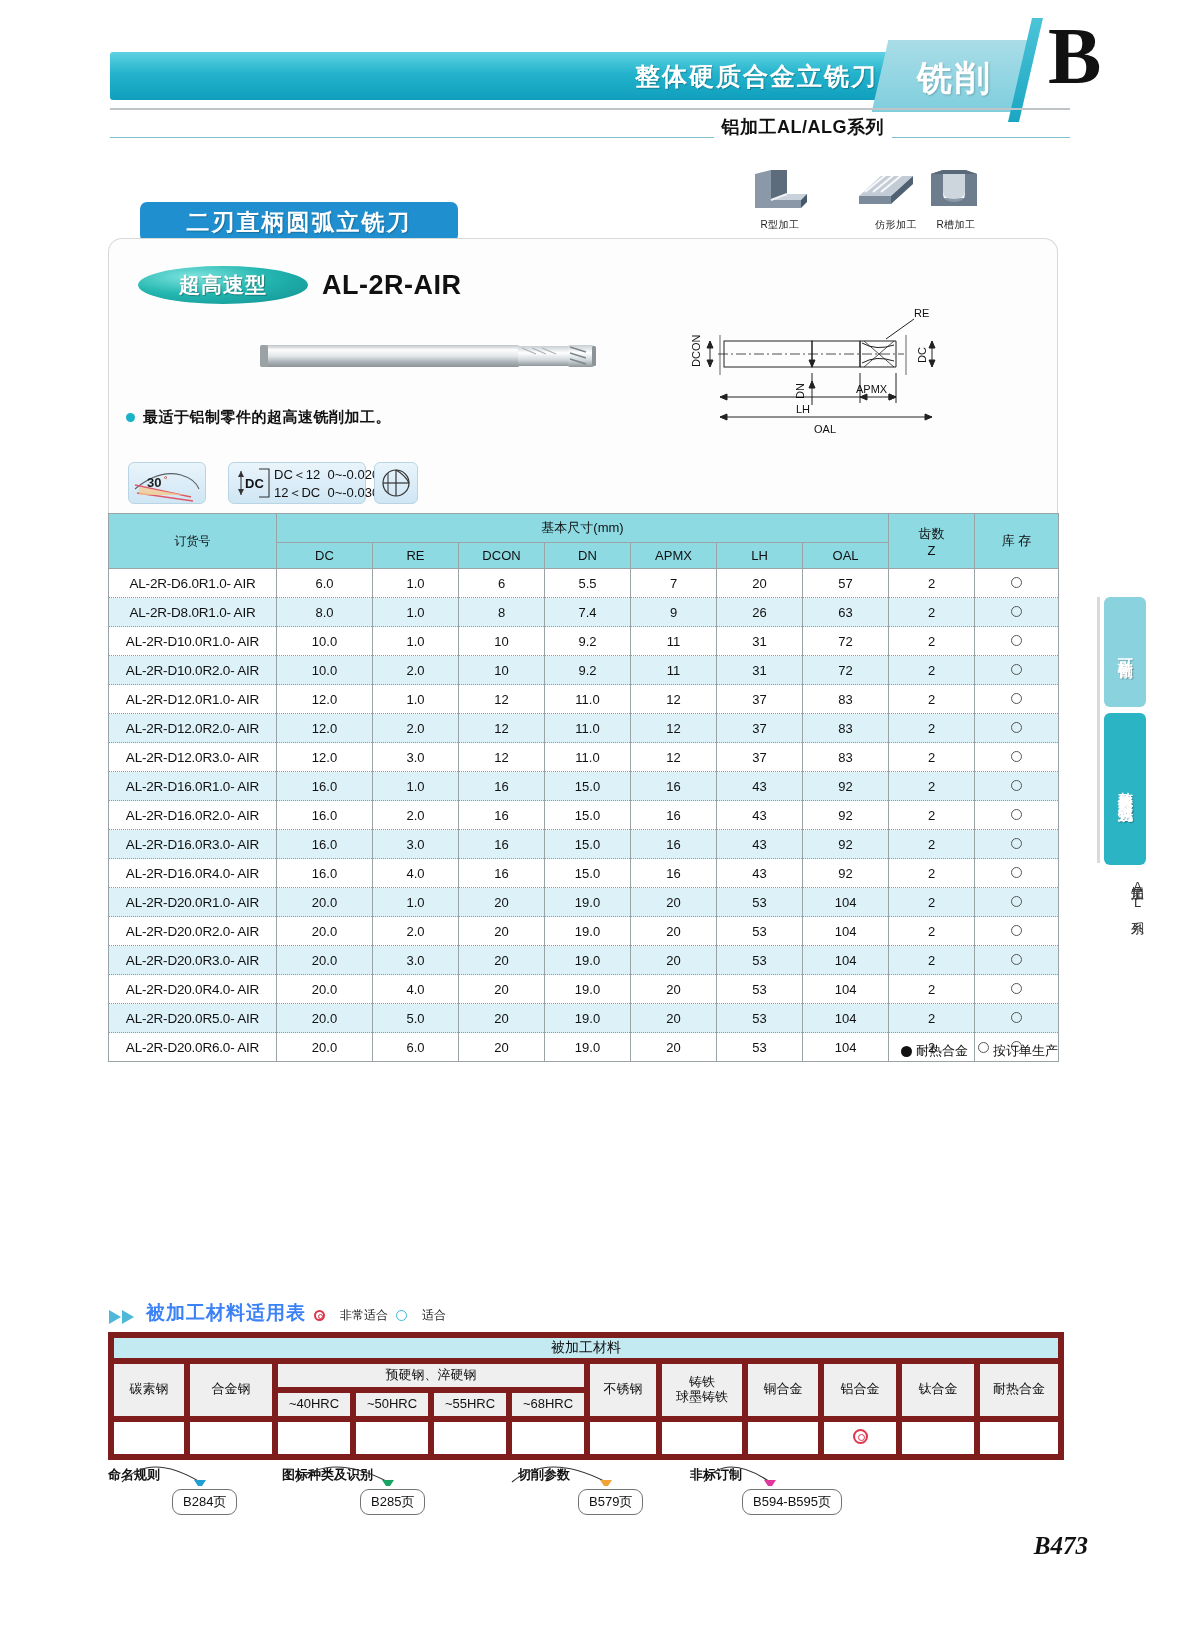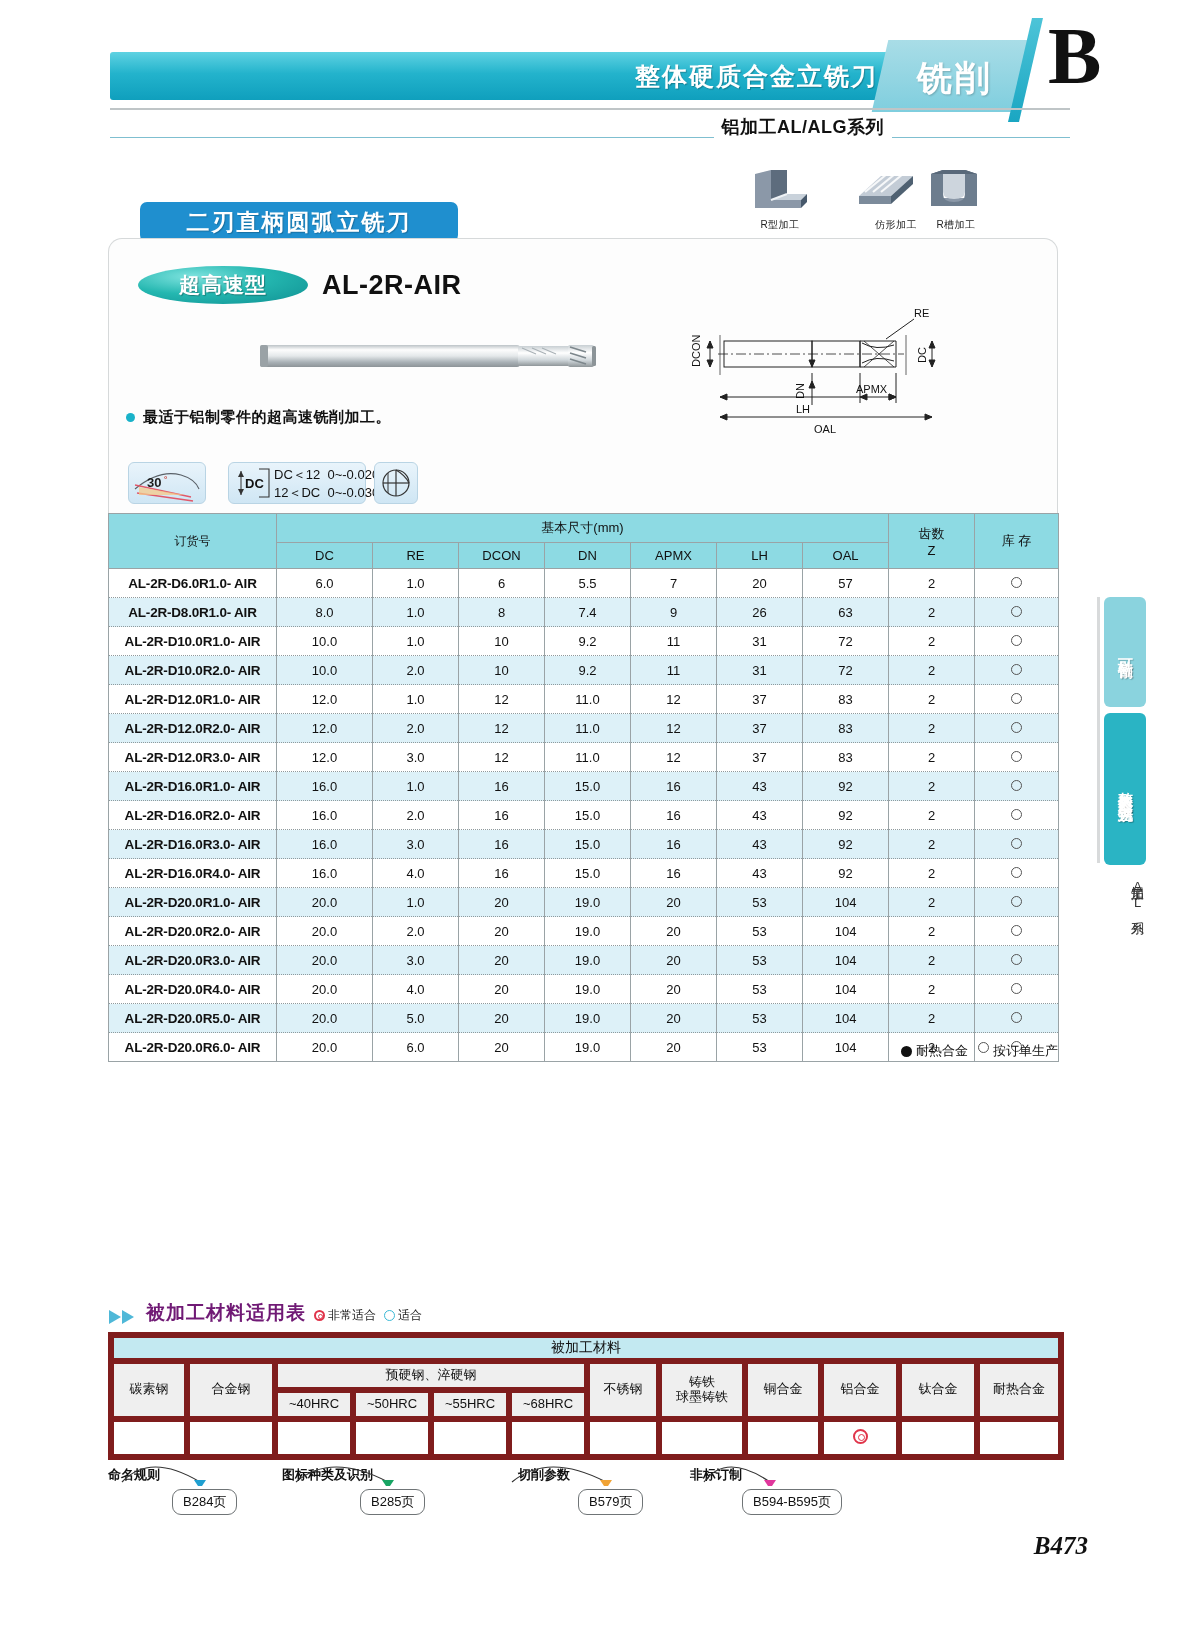--- a/index.html
+++ b/index.html
@@ -118,21 +118,21 @@
   .spec-table th, .spec-table td {
     border:1px solid #9aa3a6; text-align:center; font-size:13px; color:#111;
   }
   .spec-table thead th {
     background:#8ddae3; font-weight:normal; padding:5px 2px;
   }
   .spec-table thead th.hdr-order { font-size:12px; }
   .spec-table tbody td { padding:5px 2px; height:29px; }
   .spec-table tbody tr.alt td { background:#ddf1f8; }
   .spec-table tbody tr td:first-child {
-    font-weight:bold; font-size:13.5px; text-align:center; letter-spacing:-.2px;
+    font-weight:normal; font-size:13.5px; text-align:center; letter-spacing:-.2px;
   }
   .spec-table tbody td { border-top:1px dotted #8f9a9d; border-bottom:1px dotted #8f9a9d; }
   .spec-table tbody tr:last-child td { border-bottom:1px solid #9aa3a6; }
   .circ { display:inline-block; width:11px; height:11px; border:1.3px solid #555; border-radius:50%; }
   .legend-row {
     position:absolute; right:142px; top:1042px;
     font-size:13px; color:#111; display:flex; gap:10px; align-items:center;
   }
   .dot-filled { display:inline-block; width:11px; height:11px; border-radius:50%; background:#111; }
 
@@ -151,22 +151,22 @@
   .side-sub {
     position:absolute; left:1104px; top:876px; width:42px;
     writing-mode:vertical-rl; text-orientation:upright;
     font-size:13px; color:#333; letter-spacing:1px; text-align:center;
     display:flex; justify-content:center;
   }
 
   
   .mat-head { position:absolute; left:108px; top:1300px; display:flex; align-items:flex-end; gap:8px; }
   .mat-arrows { display:flex; align-items:center; }
-  .mat-title { font-size:19px; font-weight:bold; color:#701a75; letter-spacing:1px; }
-  .mat-legend { font-size:12px; color:#222; display:flex; align-items:center; gap:3px; padding-bottom:2px; }
+  .mat-title { font-size:19px; font-weight:bold; color:#3b82f6; letter-spacing:1px; }
+  .mat-legend { font-size:12px; color:#222; display:flex; align-items:center; gap:15px; padding-bottom:2px; }
   .ring-red {
     display:inline-block; width:11px; height:11px; border-radius:50%;
     border:2px solid #e0344a; position:relative;
   }
   .ring-red::after {
     content:""; position:absolute; left:2px; top:2px; width:3px; height:3px;
     border-radius:50%; border:1px solid #e0344a;
   }
   .ring-blue { display:inline-block; width:11px; height:11px; border-radius:50%; border:1.6px solid #3ab9d6; }
 

